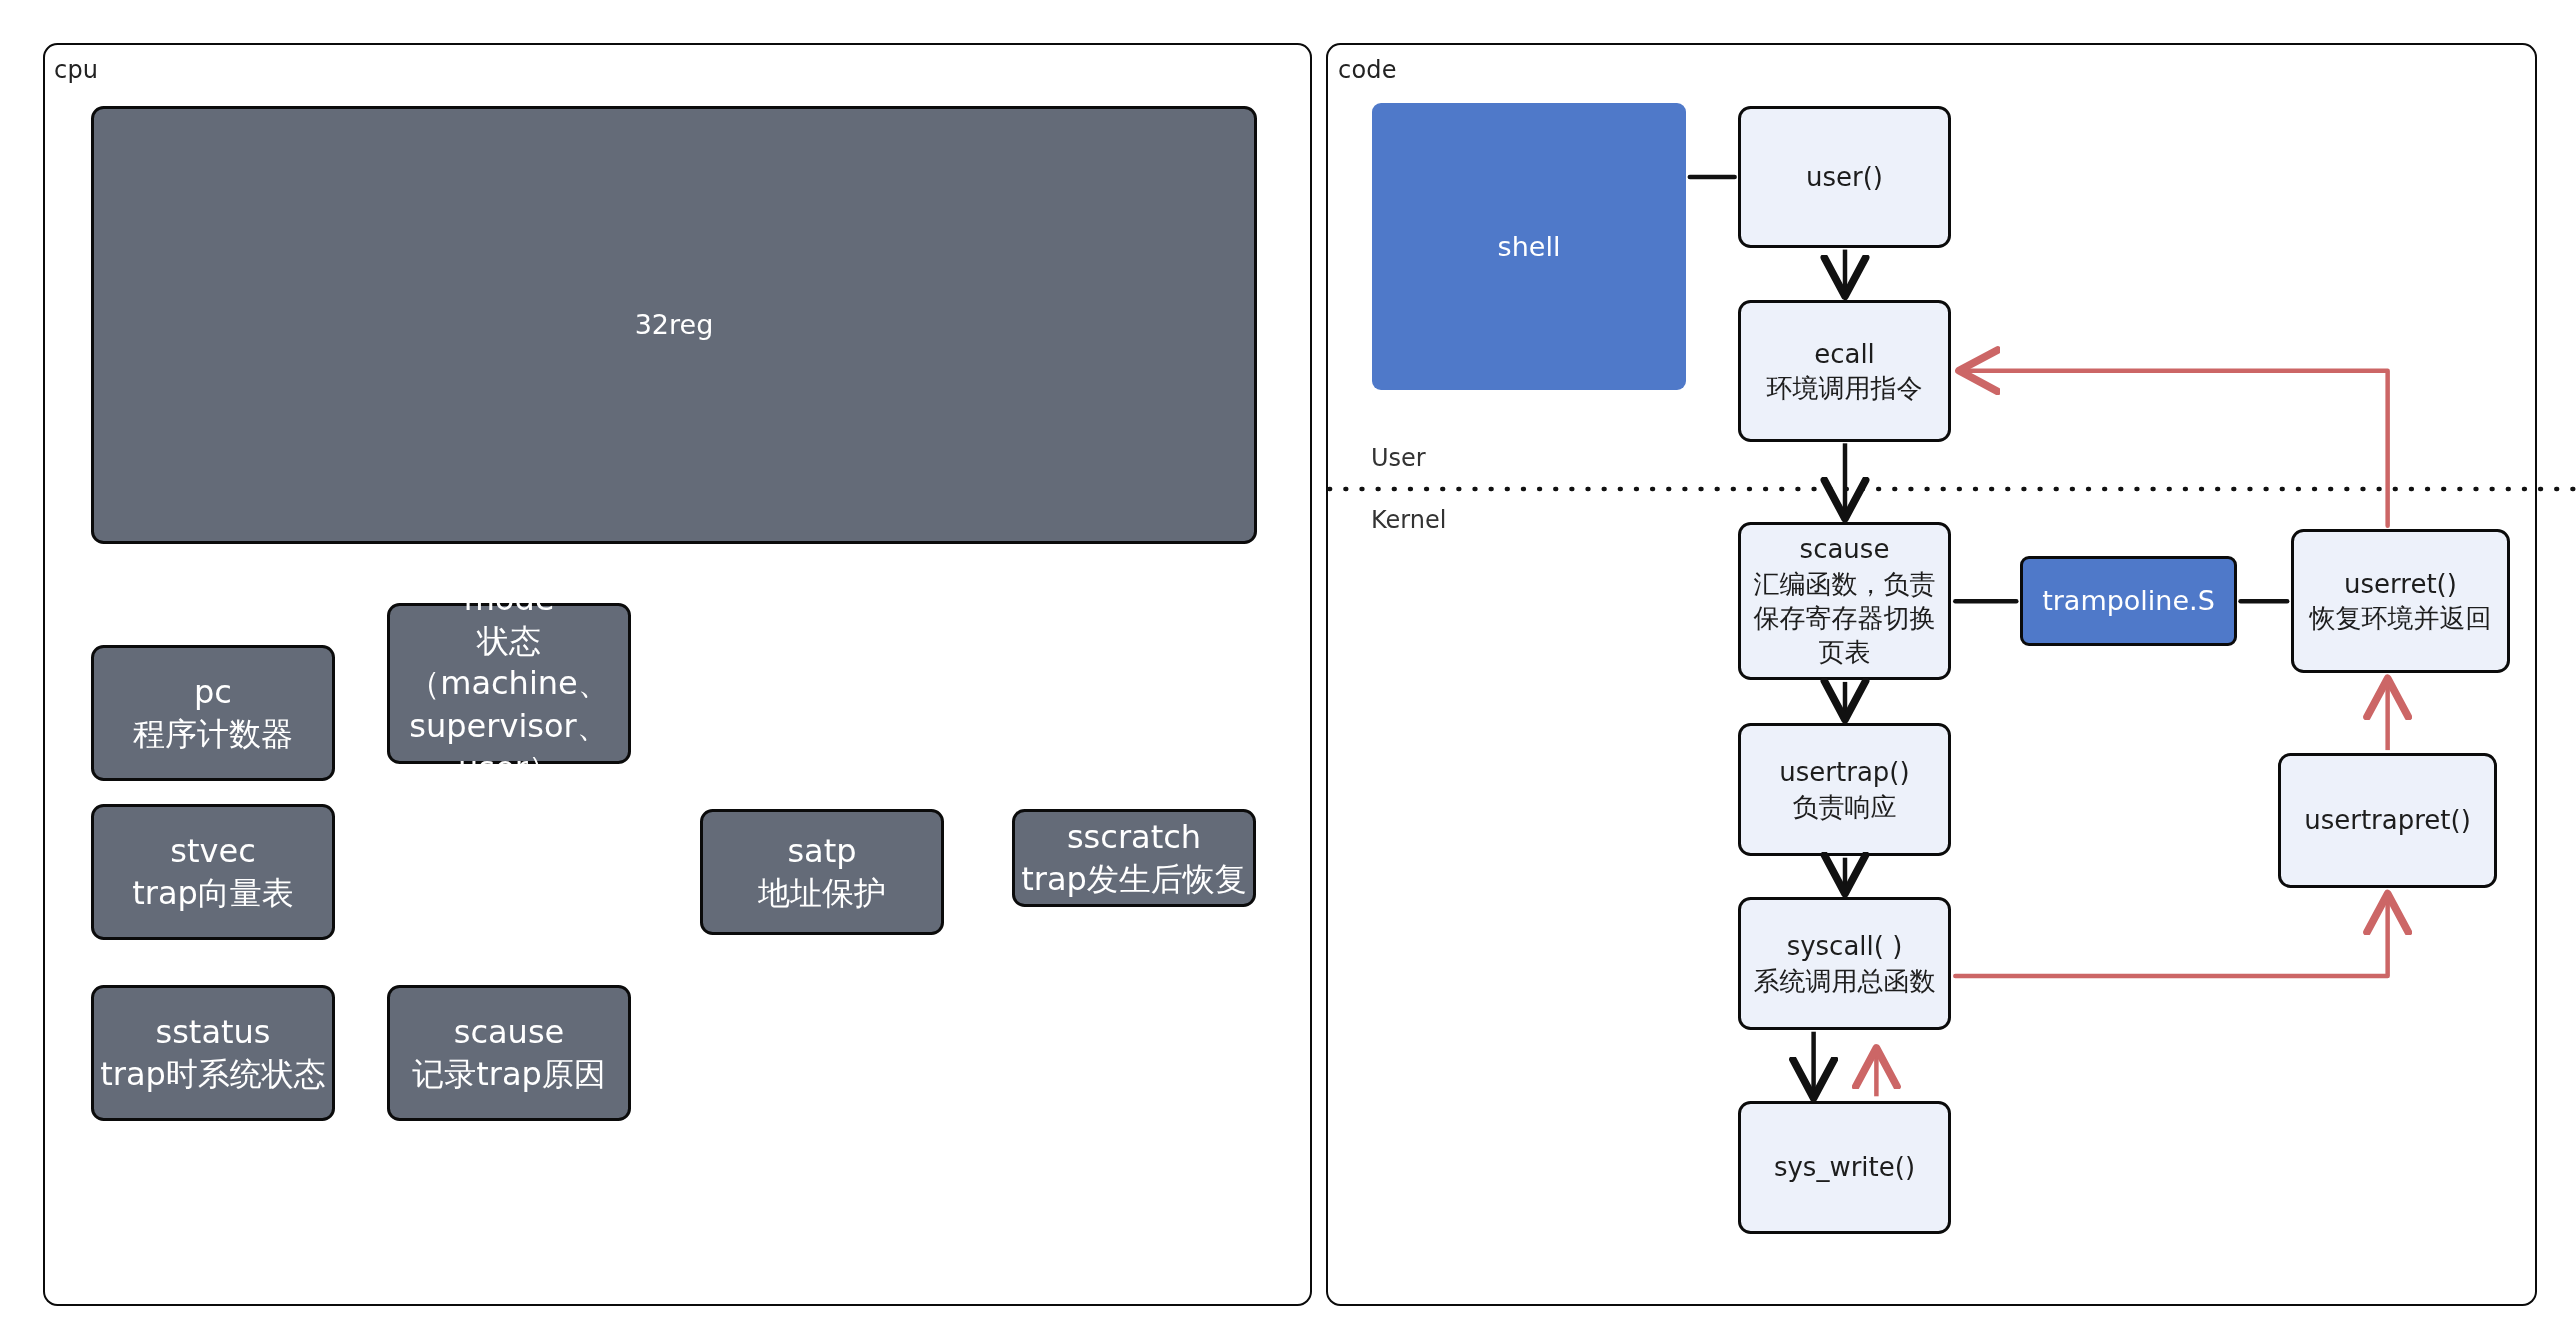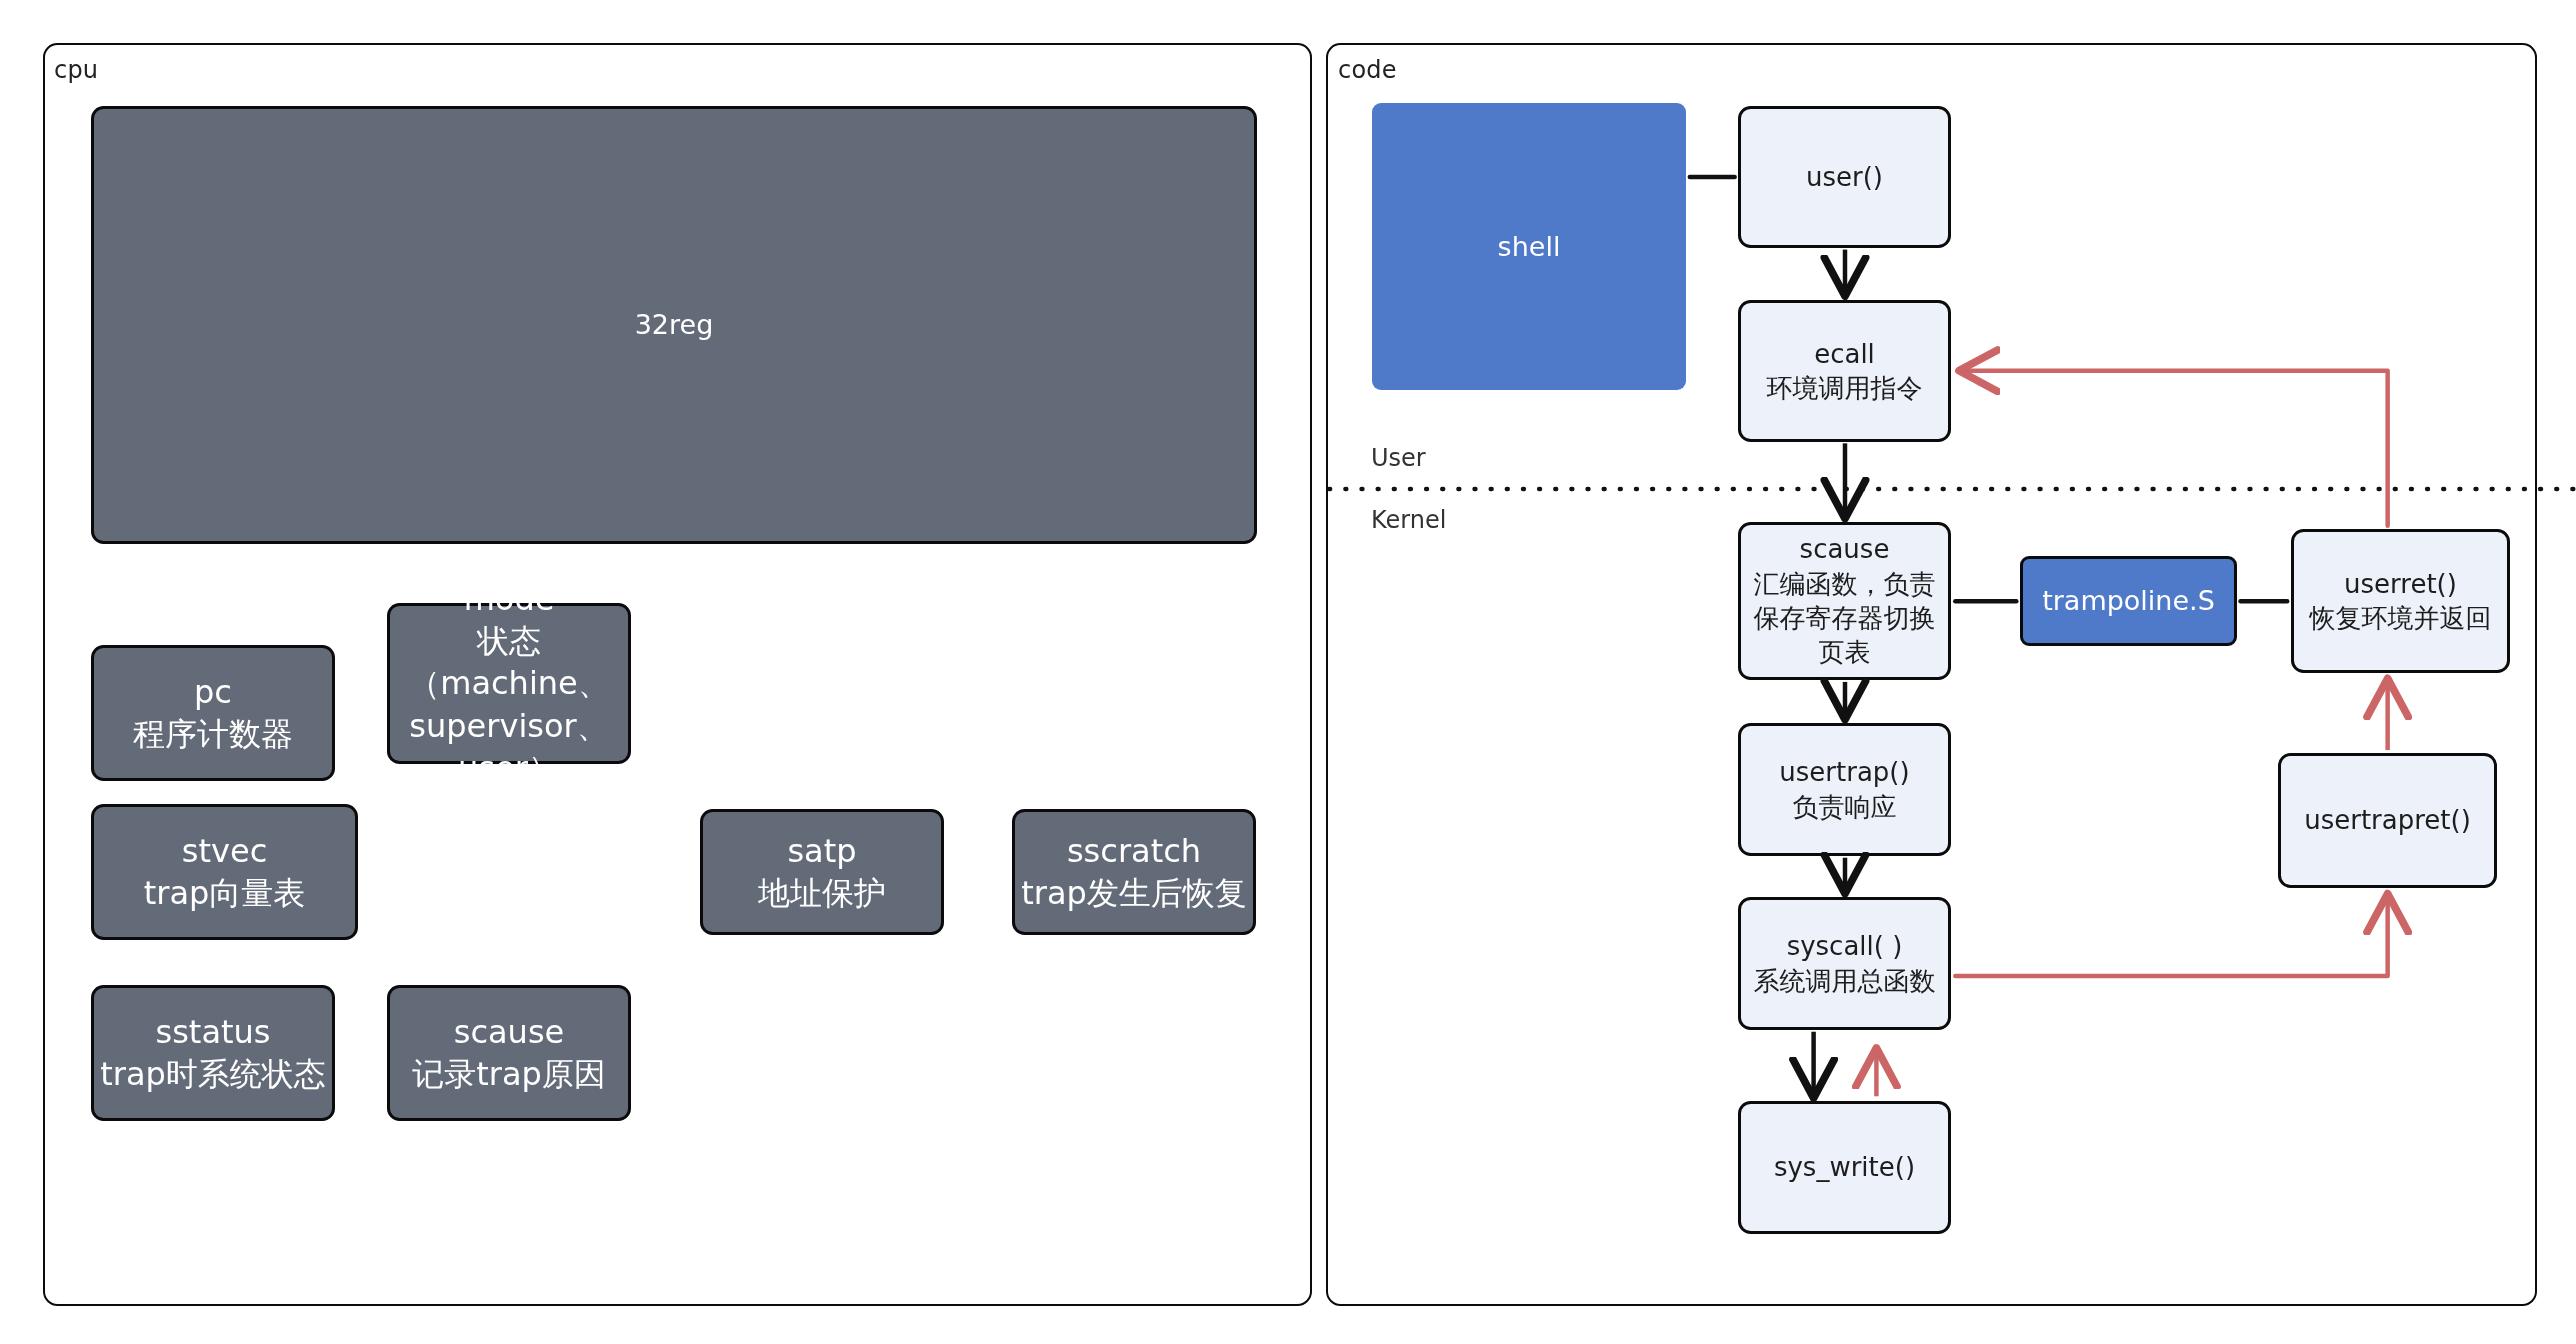--- a/index.html
+++ b/index.html
@@ -45,29 +45,29 @@
     <span class="ln">程序计数器</span>
   </div>
 
   <div class="node n-gray fs27" style="left:387px;top:603px;width:244px;height:161px;">
     <span class="ln">mode</span>
     <span class="ln">状态（machine、</span>
     <span class="ln">supervisor、</span>
     <span class="ln">user）</span>
   </div>
 
-  <div class="node n-gray fs27" style="left:91px;top:804px;width:267px;height:136px;">
+  <div class="node n-gray fs27" style="left:91px;top:804px;width:244px;height:136px;">
     <span class="ln">stvec</span>
     <span class="ln">trap向量表</span>
   </div>
   <div class="node n-gray fs27" style="left:700px;top:809px;width:244px;height:126px;">
     <span class="ln">satp</span>
     <span class="ln">地址保护</span>
   </div>
-  <div class="node n-gray fs27" style="left:1012px;top:809px;width:244px;height:126px;">
+  <div class="node n-gray fs27" style="left:1012px;top:809px;width:244px;height:98px;">
     <span class="ln">sscratch</span>
     <span class="ln">trap发生后恢复</span>
   </div>
 
   <div class="node n-gray fs27" style="left:91px;top:985px;width:244px;height:136px;">
     <span class="ln">sstatus</span>
     <span class="ln">trap时系统状态</span>
   </div>
   <div class="node n-gray fs27" style="left:387px;top:985px;width:244px;height:136px;">
     <span class="ln">scause</span>

